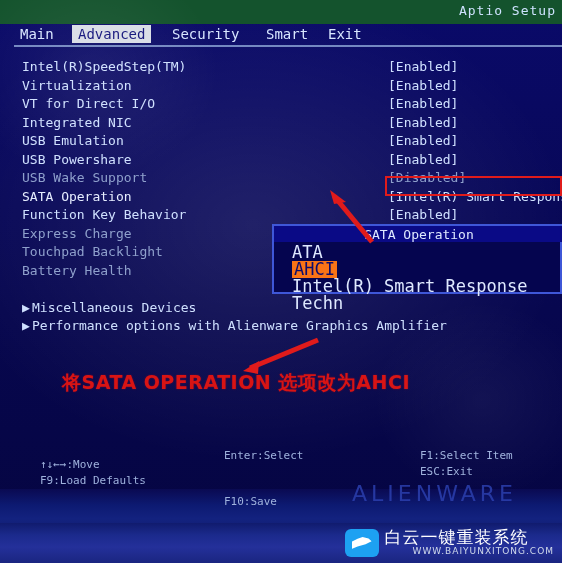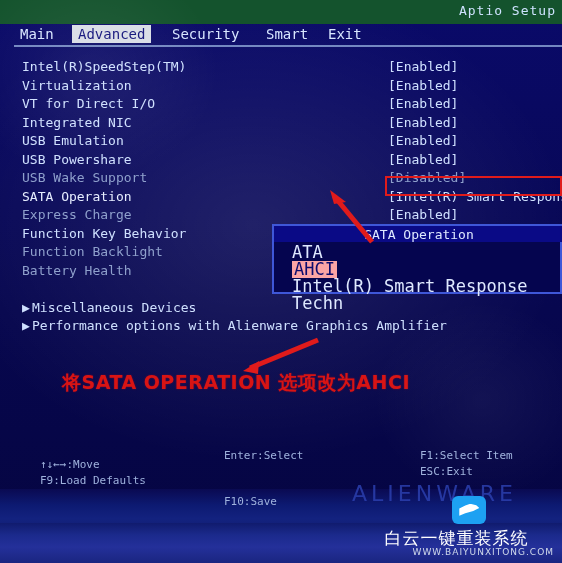--- a/index.html
+++ b/index.html
@@ -39,41 +39,41 @@
   .vals .row.dim{color:#8fa0cc;}
 
   
   .redbox{position:absolute;left:385px;top:176px;width:177px;height:20px;border:2px solid #e01b1b;box-sizing:border-box;}
 
   
   .popup{position:absolute;left:272px;top:224px;width:290px;height:70px;background:#05054f;border:2px solid #3f57d8;box-sizing:border-box;}
   .popup-title{position:absolute;left:0;top:-12px;width:290px;text-align:center;color:#dfe9ff;font-size:13px;}
   .popup-bar{position:absolute;left:0;top:0;width:290px;height:16px;background:#0a0a86;}
   .popup-list{position:absolute;left:18px;top:18px;color:#dfe9ff;font-size:17px;line-height:17px;}
-  .popup-list .opt.sel{background:#fca5a5;color:#0b0b6e;padding:0 2px;}
+  .popup-list .opt.sel{background:#f97316;color:#0b0b6e;padding:0 2px;}
 
   
   .arrow-svg{position:absolute;left:0;top:0;width:562px;height:563px;pointer-events:none;}
 
   
   .caption{position:absolute;left:62px;top:370px;color:#d81414;font-size:19px;font-weight:bold;
     font-family:"DejaVu Sans",sans-serif;letter-spacing:.5px;text-shadow:0 0 2px rgba(255,0,0,.4);}
 
   
   .help{position:absolute;left:40px;top:449px;width:500px;color:#9fb2dd;font-size:11px;line-height:14px;}
   .help .c1{position:absolute;left:0;margin-top:9px;}
   .help .c2{position:absolute;left:184px;}
   .help .c3{position:absolute;left:380px;}
 
   
   .alien{position:absolute;left:352px;top:481px;color:#2b3fae;font-size:22px;letter-spacing:4px;
     font-family:"DejaVu Sans",sans-serif;opacity:.85;}
 
   
-  .brand{position:absolute;right:8px;bottom:6px;display:flex;align-items:center;gap:6px;flex-direction:column;}
+  .brand{position:absolute;right:8px;bottom:6px;display:flex;align-items:center;gap:6px;}
   .brand .bird{width:34px;height:28px;background:#1da1f2;border-radius:6px;position:relative;}
   .brand .bird:after{content:"";position:absolute;left:7px;top:8px;width:20px;height:12px;
     background:#fff;clip-path:polygon(0% 40%,30% 15%,55% 0%,85% 12%,100% 35%,70% 60%,30% 80%,0% 100%);}
   .brand .txt{line-height:1.05;}
   .brand .txt .cn{color:#fff;font-size:17px;font-family:"DejaVu Sans",sans-serif;letter-spacing:1px;}
   .brand .txt .en{color:#cfd8ea;font-size:9px;font-family:"DejaVu Sans",sans-serif;letter-spacing:1px;margin-left:28px;}
 
   
   .glare{position:absolute;left:-40px;top:-40px;width:260px;height:220px;
     background:radial-gradient(ellipse at center, rgba(255,255,255,0.07), rgba(255,255,255,0) 70%);}
@@ -101,23 +101,23 @@
 
   <div class="list">
     <div class="row"><span>Intel(R)SpeedStep(TM)</span></div>
     <div class="row"><span>Virtualization</span></div>
     <div class="row"><span>VT for Direct I/O</span></div>
     <div class="row"><span>Integrated NIC</span></div>
     <div class="row"><span>USB Emulation</span></div>
     <div class="row"><span>USB Powershare</span></div>
     <div class="row dim"><span>USB Wake Support</span></div>
     <div class="row sel"><span>SATA Operation</span></div>
+    <div class="row"><span>Function Key Behavior</span></div>
     <div class="row dim"><span>Express Charge</span></div>
-    <div class="row"><span>Function Key Behavior</span></div>
-    <div class="row dim"><span>Function Backlight</span></div>
+    <div class="row dim"><span>Touchpad Backlight</span></div>
     <div class="row dim"><span>Battery Health</span></div>
     <div class="row">&nbsp;</div>
     <div class="row"><span class="arrow">▶</span><span>Miscellaneous Devices</span></div>
     <div class="row"><span class="arrow">▶</span><span>Performance options with Alienware Graphics Amplifier</span></div>
   </div>
 
   <div class="vals">
     <div class="row">[Enabled]</div>
     <div class="row">[Enabled]</div>
     <div class="row">[Enabled]</div>

